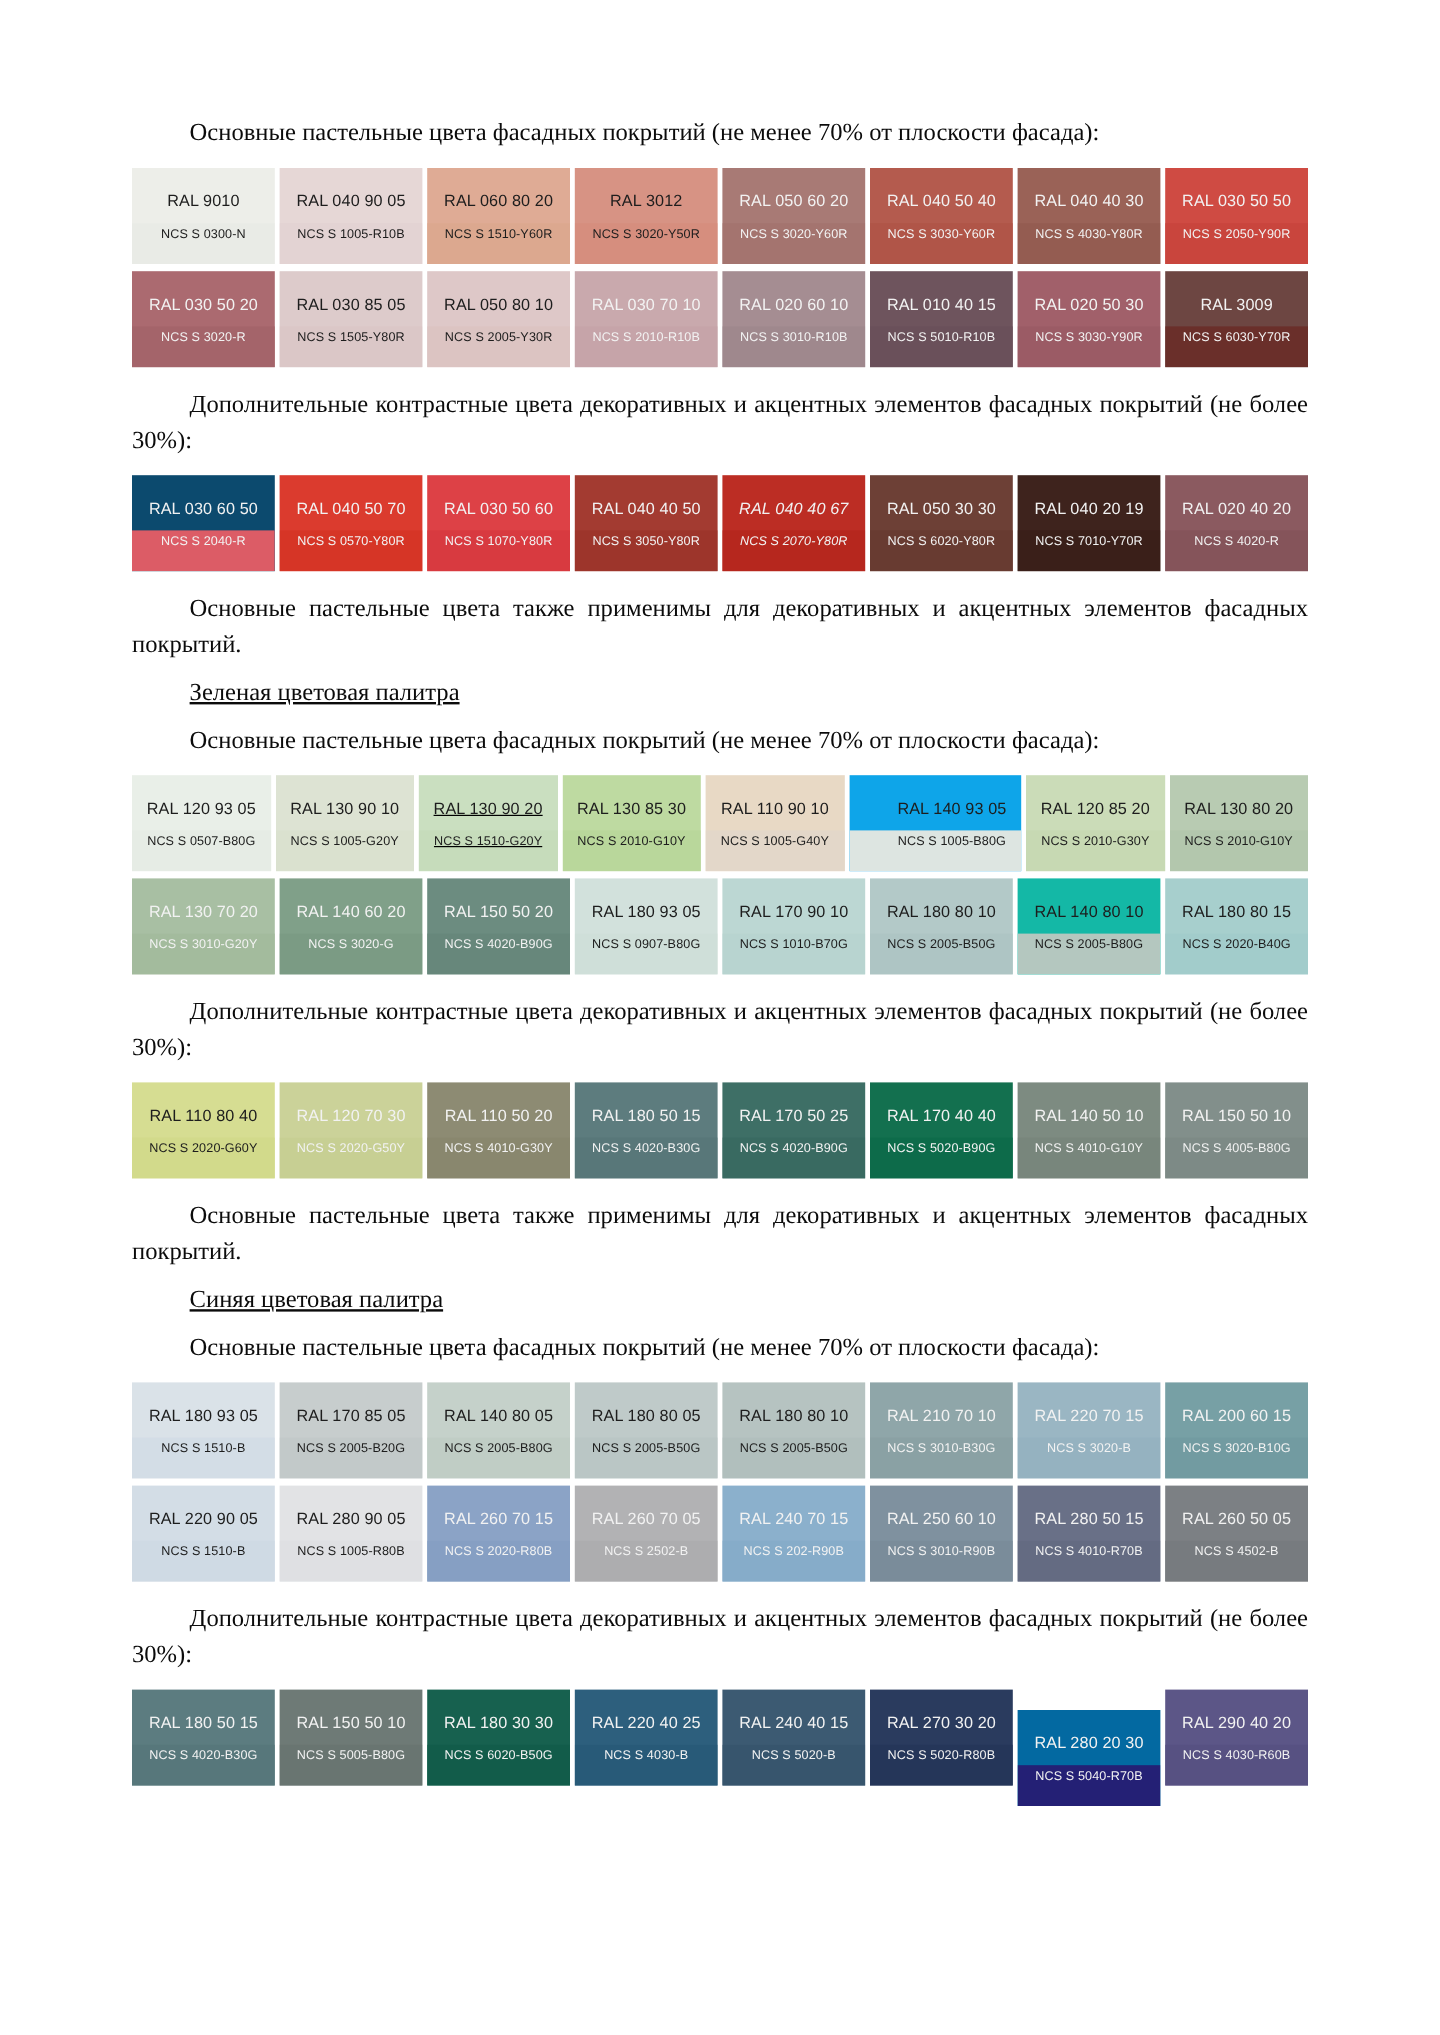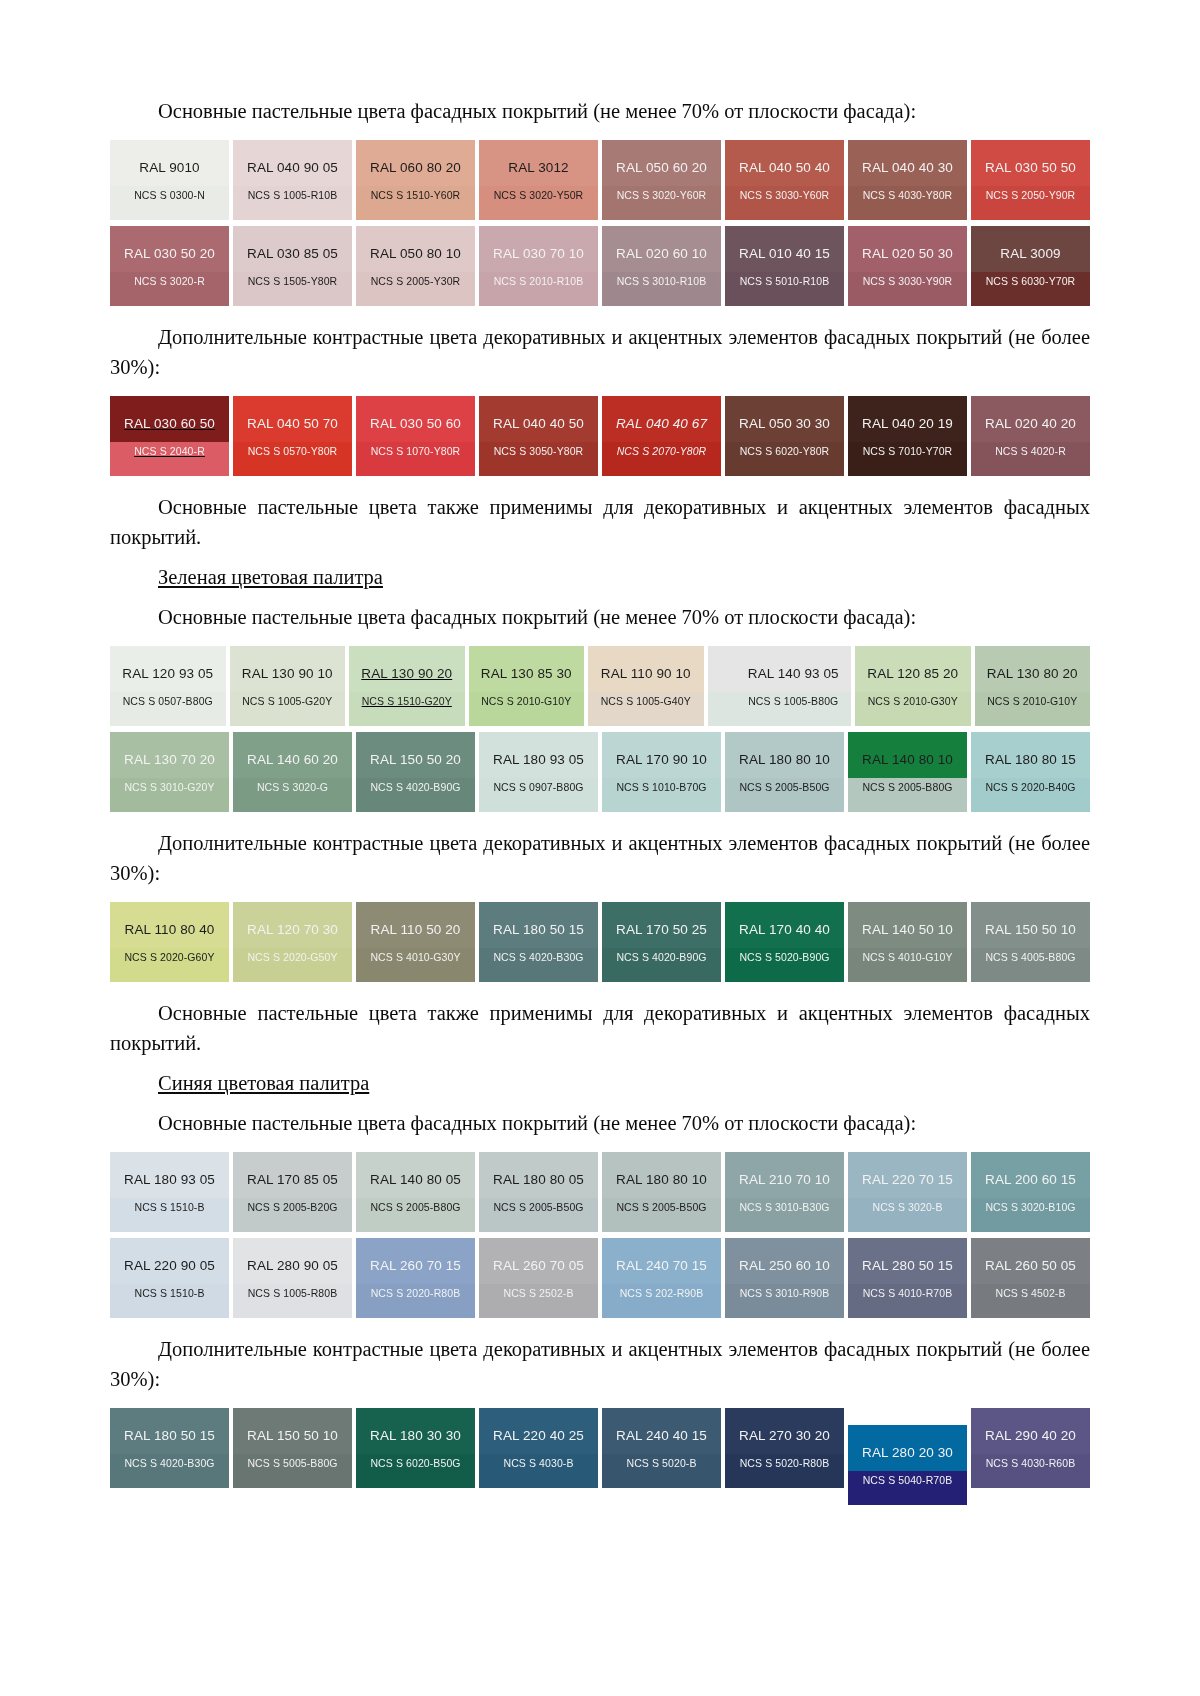--- a/index.html
+++ b/index.html
@@ -223,21 +223,21 @@
           </div>
         </div>
     </div>
   </div>
 
   <div class="gap-b"></div>
   <p class="para">Дополнительные контрастные цвета декоративных и акцентных элементов фасадных покрытий (не более 30%):</p>
 
   <div class="rows-block">
     <div class="swatch-row">
-      <div class="swatch" style="background-color: #7f1d1d; text-decoration: underline;">
+      <div class="swatch" style="background-color: #0c4a6e;">
           <div class="band" style="background-color: rgb(220, 92, 102);"></div>
           <div class="sw-inner">
             <span class="sw-ral light-text">RAL 030 60 50</span>
             <span class="sw-ncs light-text">NCS S 2040-R</span>
           </div>
         </div>
       <div class="swatch" style="background-color: rgb(219, 59, 46);">
           <div class="band" style="background-color: rgb(214, 53, 38);"></div>
           <div class="sw-inner">
             <span class="sw-ral light-text">RAL 040 50 70</span>
@@ -328,21 +328,21 @@
             <span class="sw-ncs dark-text">NCS S 2010-G10Y</span>
           </div>
         </div>
       <div class="swatch" style="background-color: rgb(232, 217, 197);">
           <div class="band" style="background-color: rgb(227, 215, 201);"></div>
           <div class="sw-inner">
             <span class="sw-ral dark-text">RAL 110 90 10</span>
             <span class="sw-ncs dark-text">NCS S 1005-G40Y</span>
           </div>
         </div>
-      <div class="swatch" style="background-color: #e5e5e5; padding-left: 28px;">
+      <div class="swatch" style="background-color: #0ea5e9; padding-left: 28px;">
           <div class="band" style="background-color: rgb(221, 229, 225);"></div>
           <div class="sw-inner">
             <span class="sw-ral dark-text">RAL 140 93 05</span>
             <span class="sw-ncs dark-text">NCS S 1005-B80G</span>
           </div>
         </div>
       <div class="swatch" style="background-color: rgb(203, 220, 184);">
           <div class="band" style="background-color: rgb(199, 217, 179);"></div>
           <div class="sw-inner">
             <span class="sw-ral dark-text">RAL 120 85 20</span>
@@ -393,21 +393,21 @@
             <span class="sw-ncs dark-text">NCS S 1010-B70G</span>
           </div>
         </div>
       <div class="swatch" style="background-color: rgb(179, 201, 200);">
           <div class="band" style="background-color: rgb(174, 197, 196);"></div>
           <div class="sw-inner">
             <span class="sw-ral dark-text">RAL 180 80 10</span>
             <span class="sw-ncs dark-text">NCS S 2005-B50G</span>
           </div>
         </div>
-      <div class="swatch" style="background-color: #15803d; justify-content: flex-end;">
+      <div class="swatch" style="background-color: #14b8a6; justify-content: flex-end;">
           <div class="band" style="background-color: rgb(180, 199, 191);"></div>
           <div class="sw-inner">
             <span class="sw-ral dark-text">RAL 140 80 10</span>
             <span class="sw-ncs dark-text">NCS S 2005-B80G</span>
           </div>
         </div>
       <div class="swatch" style="background-color: rgb(167, 207, 205);">
           <div class="band" style="background-color: rgb(162, 204, 203);"></div>
           <div class="sw-inner">
             <span class="sw-ral dark-text">RAL 180 80 15</span>

